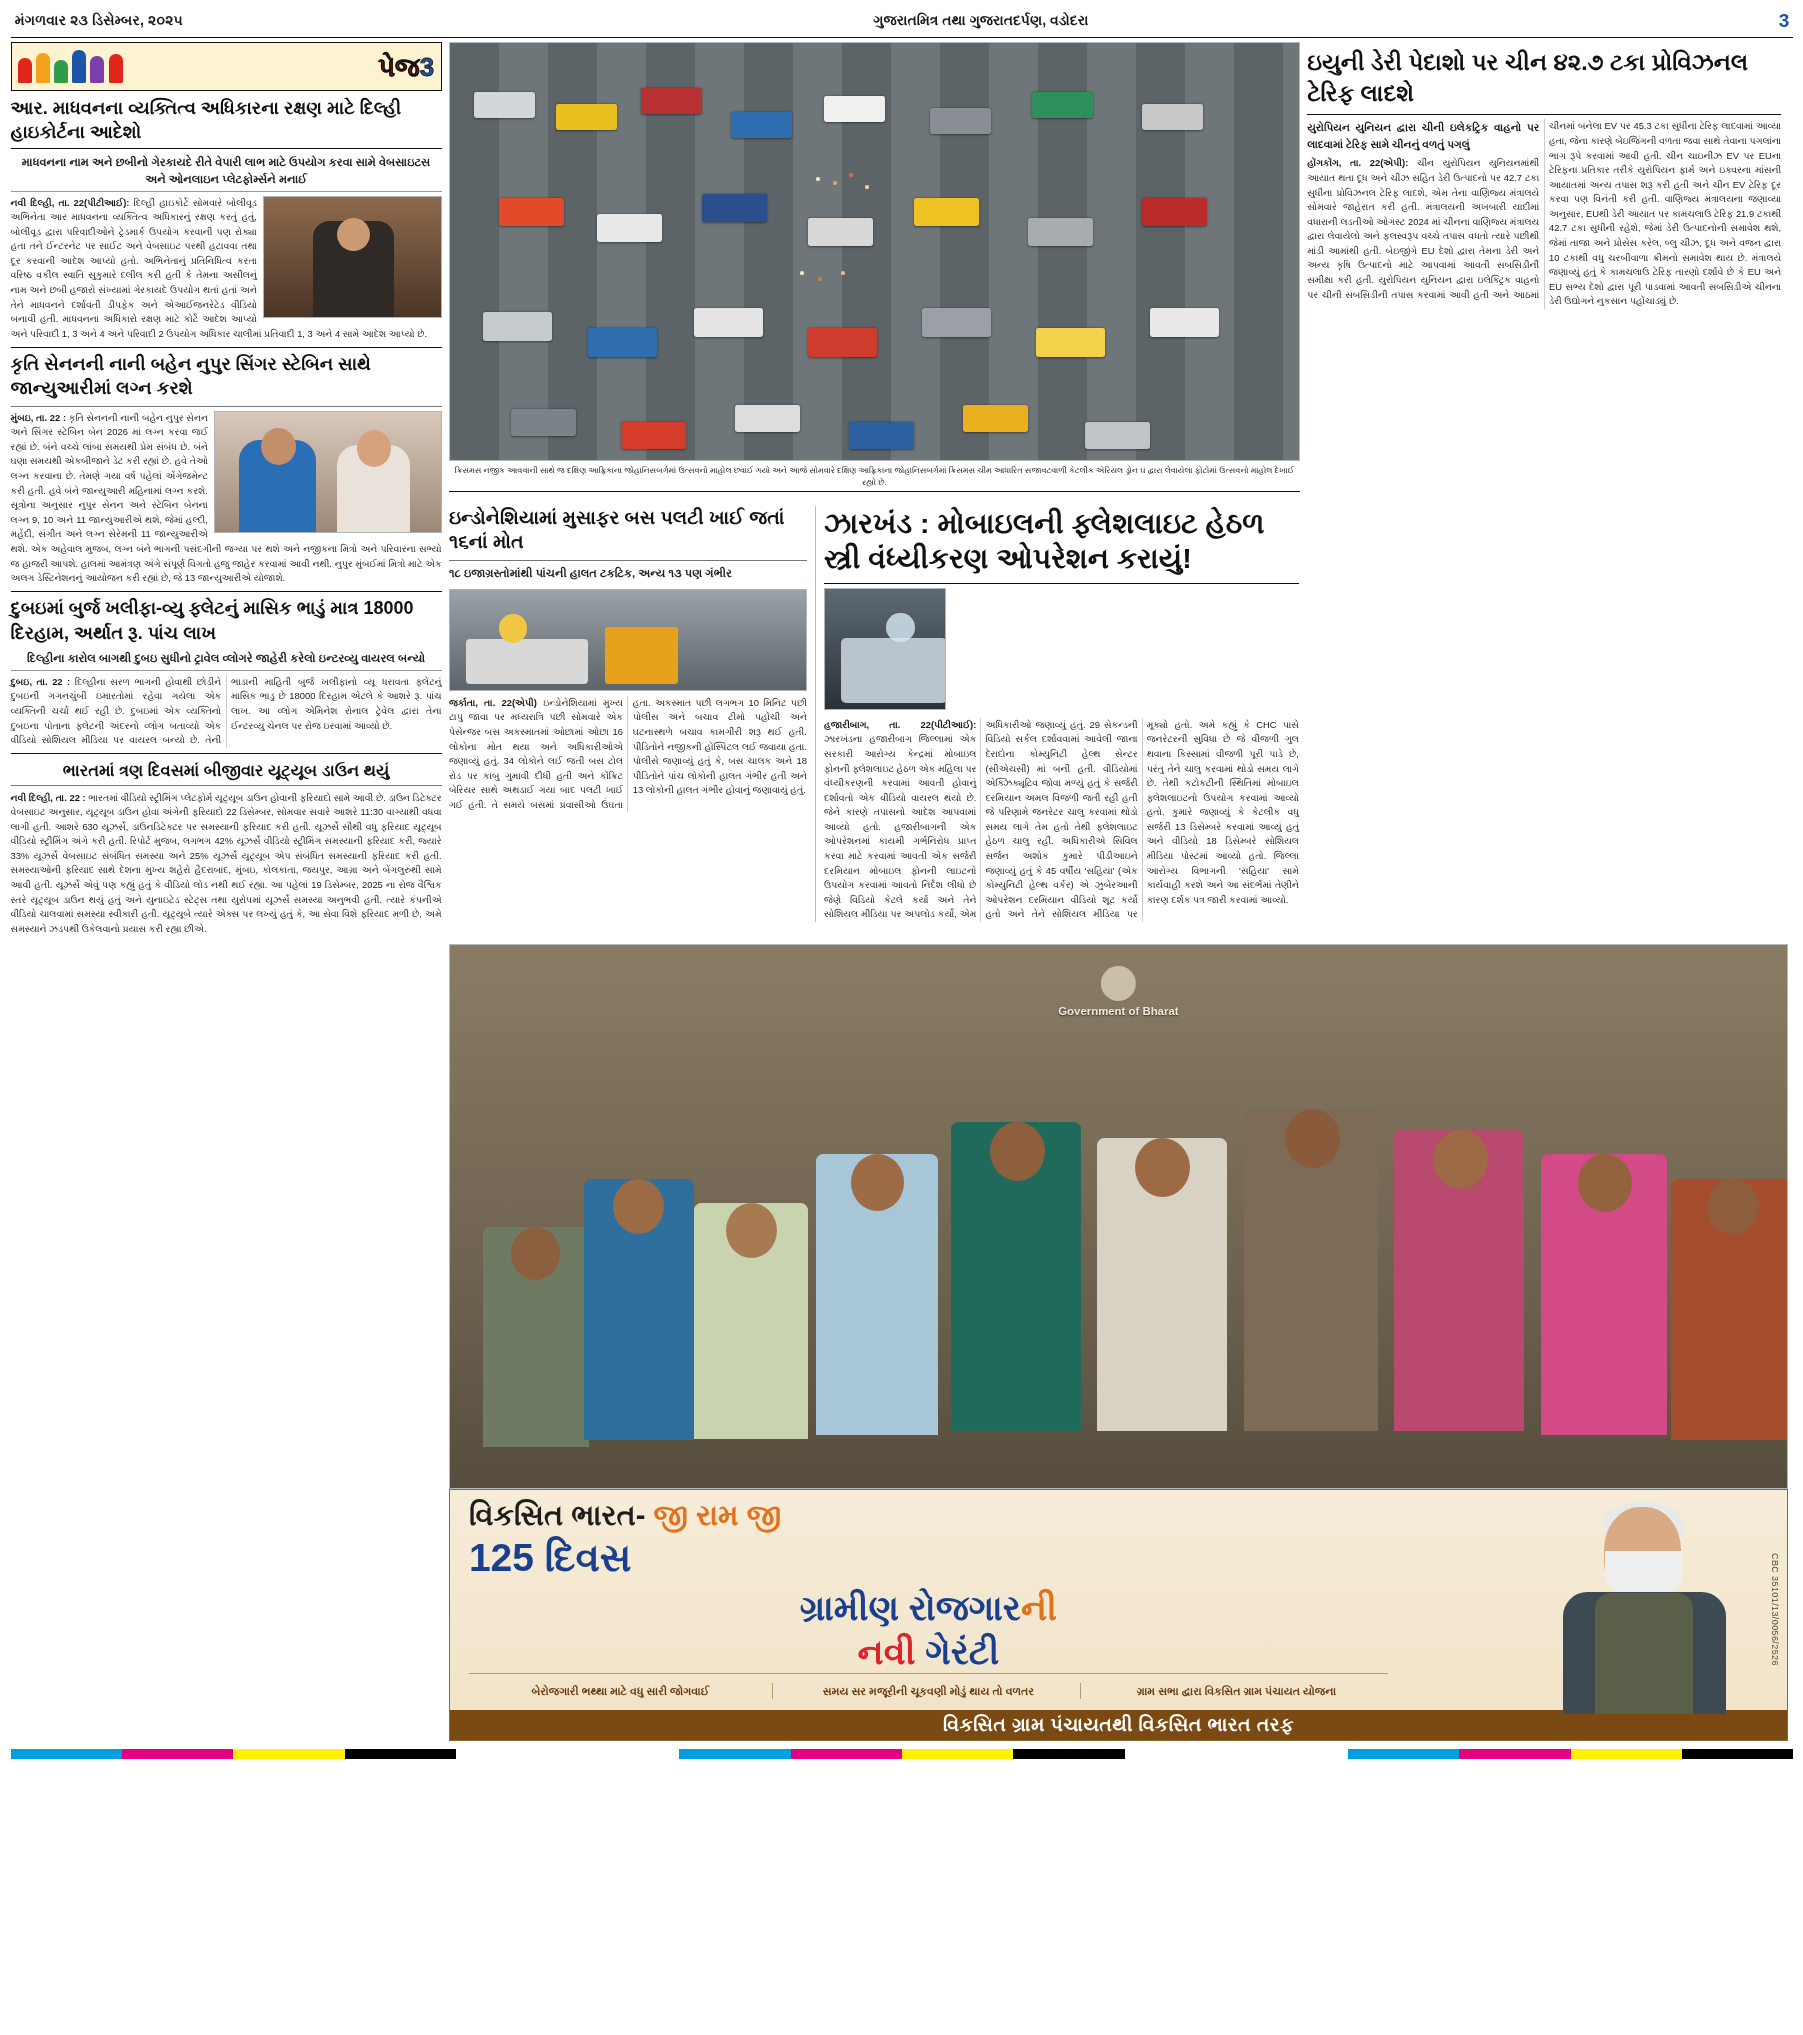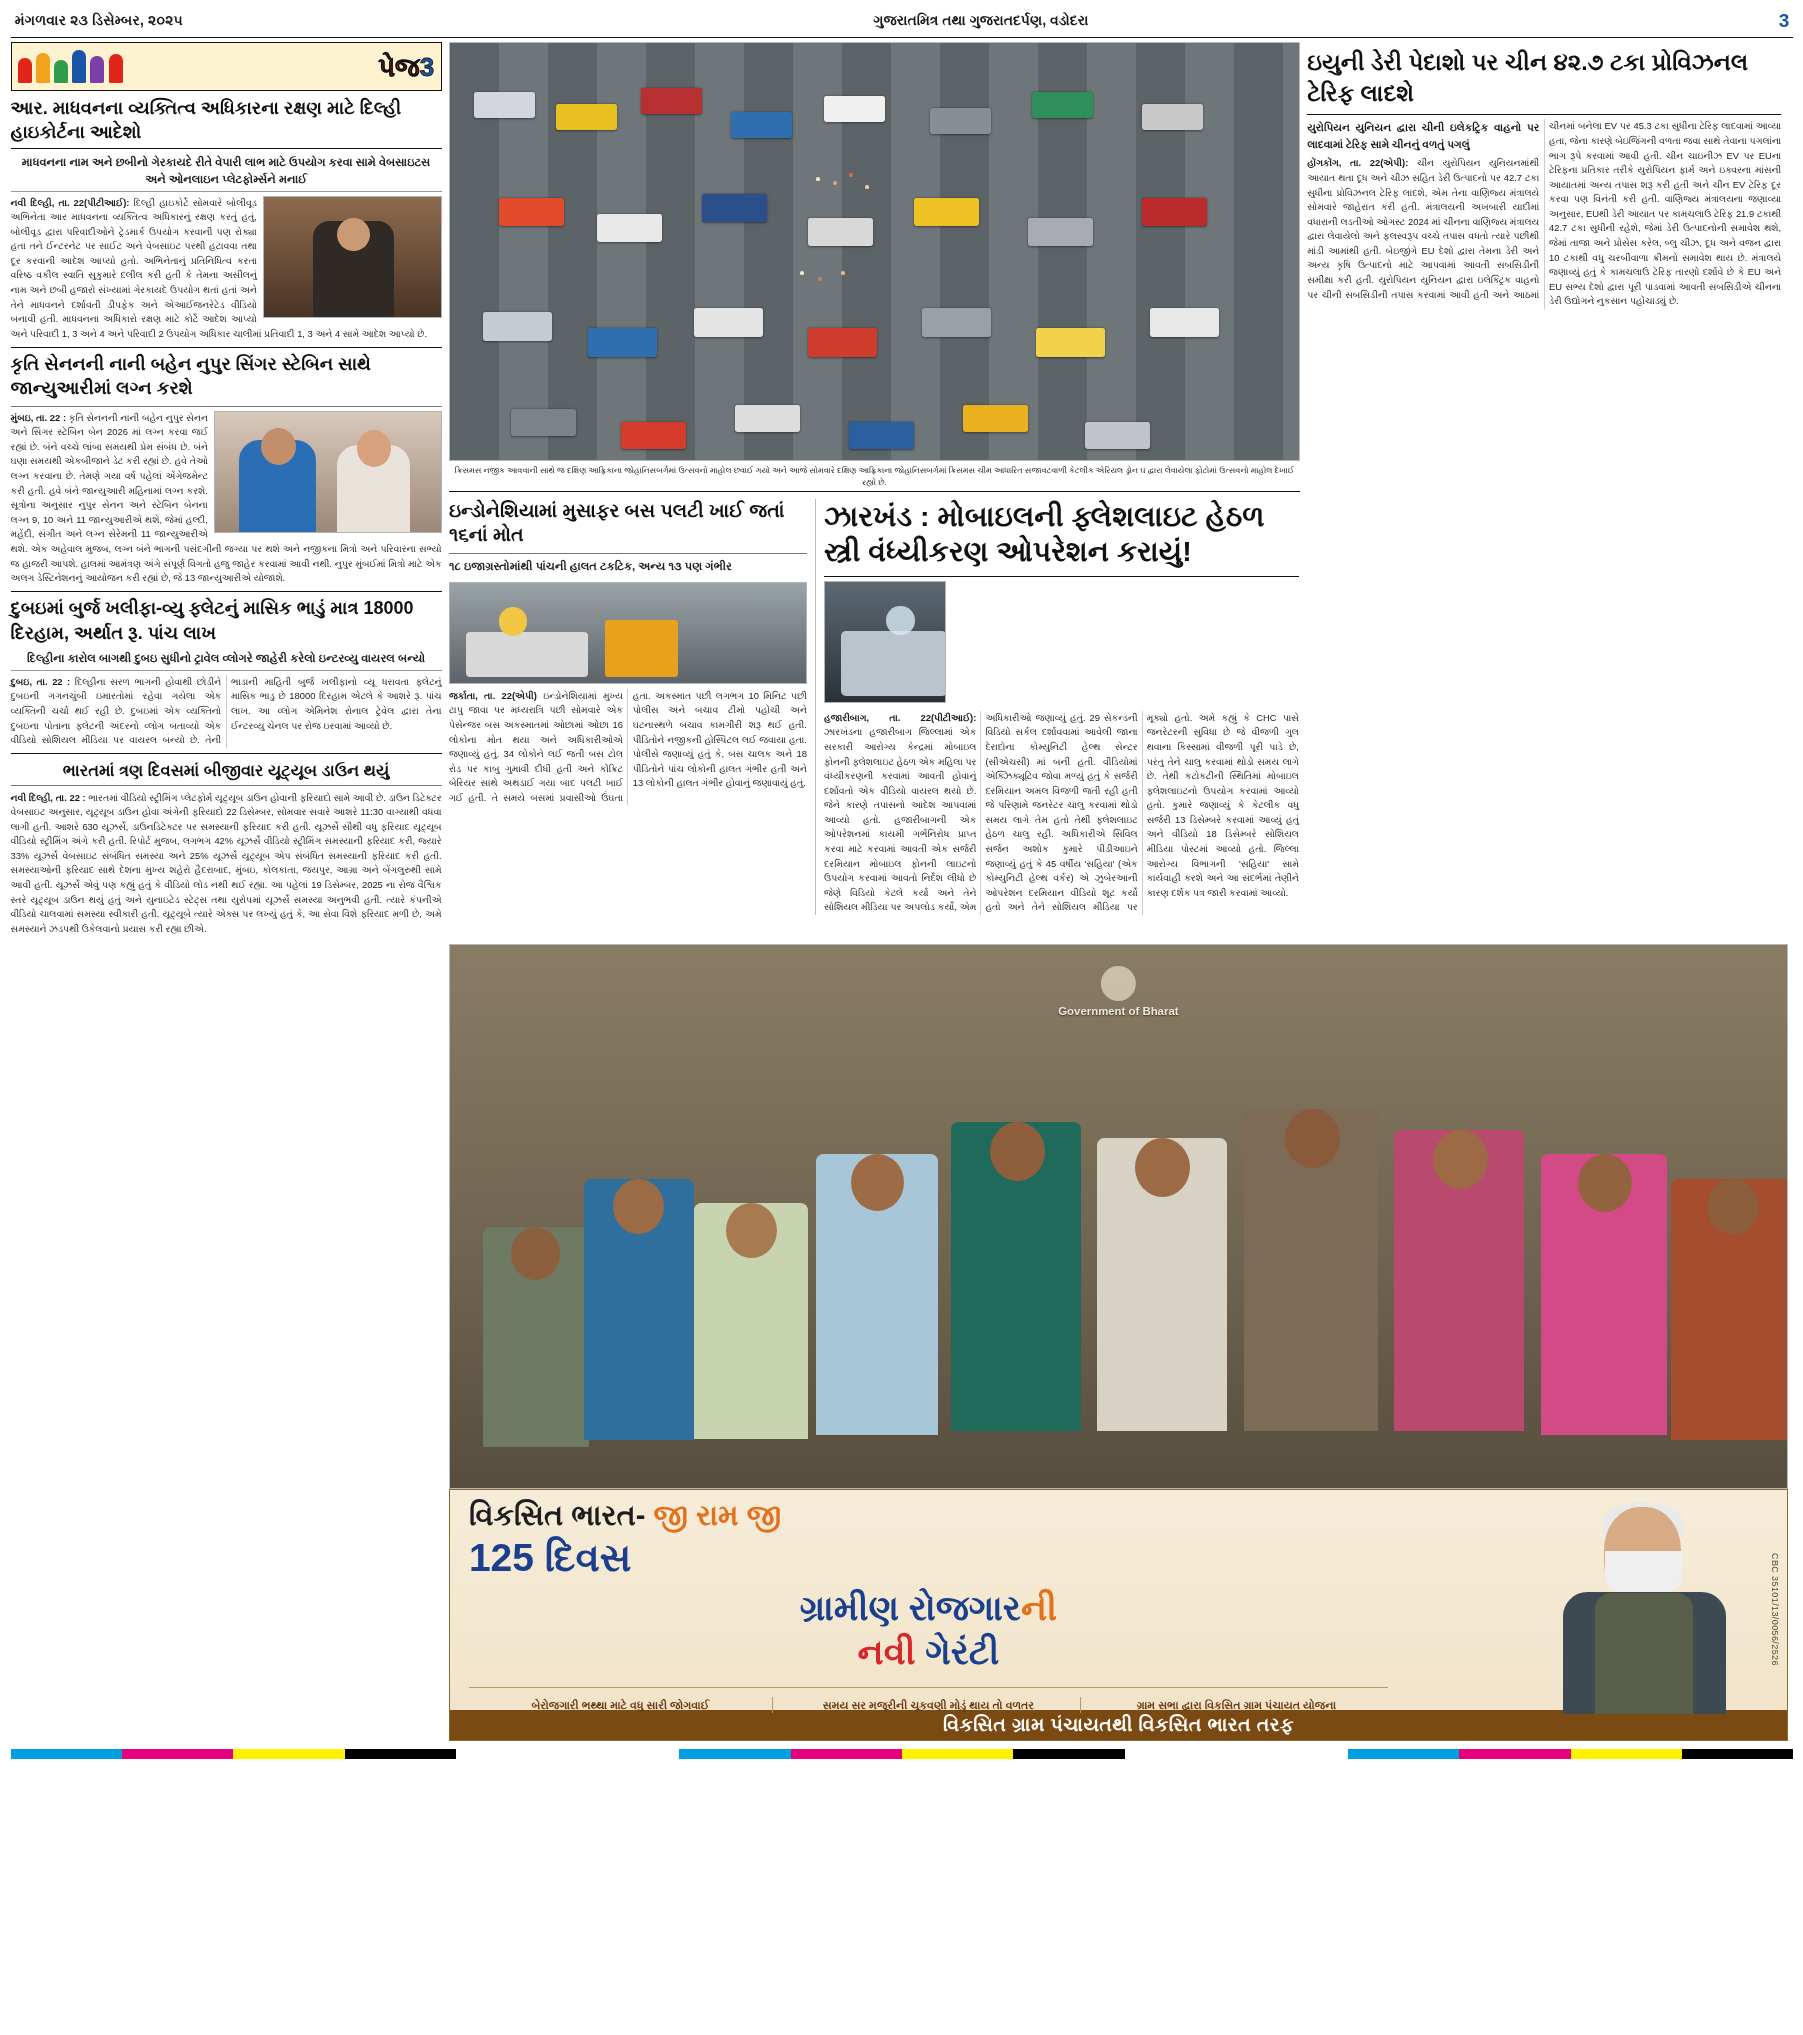--- a/index.html
+++ b/index.html
@@ -101,21 +101,21 @@
     position: relative;
     overflow: hidden;
     border: 0.4px solid #b3b9be;
   }
   .caption {
     font-size: 8.1px;
     line-height: 1.45;
     text-align: center;
     padding: 3.3px 1.6px 2.4px 1.6px;
     border-bottom: 0.8px solid #111;
-    margin-bottom: 7px;
+    margin-bottom: 14px;
   }
 
   
   .aerial { height: 419px; background:#6d7478; }
   .aerial .street {
     position:absolute; inset:0;
     background:
       repeating-linear-gradient(90deg, #5c6468 0 49px, #6e767a 49px 98px),
       #6a7276;
   }
@@ -154,21 +154,21 @@
   .ad-left { flex: 1 1 auto; padding: 9px 0 0 19px; }
   .ad-right { width: 399px; position:relative; }
   .ad-l1 { font-size: 29px; font-weight: bold; color:#1d1d1d; }
   .ad-l1 .orange { color:#e2711d; }
   .ad-l2 { font-size: 39px; font-weight: bold; color:#1a3f8f; margin-top: 2.4px; }
   .ad-l3 { font-size: 35px; font-weight: bold; color:#1a3f8f; margin-top: 7.3px; }
   .ad-l3 .ni { color:#e2711d; }
   .ad-l4 { font-size: 35px; font-weight: bold; color:#1a3f8f; margin-top: 2.4px; text-align:center; }
   .ad-l4 .red { color:#d8262c; }
   .ad-points {
-    display:flex; gap:4px; margin-top: 14px; border-top:0.8px solid #b79a63; padding-top: 9px;
+    display:flex; gap:4px; border-top:0.8px solid #b79a63; padding-top: 9px;
   }
   .ad-pt { flex:1; padding: 0 10.6px; font-size:11px; line-height:1.5; color:#6a3b12; font-weight:bold; text-align:center; border-right:0.8px solid #b79a63;}
   .ad-pt:last-child { border-right:none; }
   .ad-strip {
     height: 30px; background:#7a4a12; color:#fff; display:flex; align-items:center; justify-content:center;
     font-size:19px; font-weight:bold; letter-spacing:0.4px;
   }
   .modi { position:absolute; right:49px; bottom:0; width:191px; height:220px; }
   .modi .m-head { position:absolute; left:57px; top:16.3px; width:77px;height:94px;border-radius:46% 46% 42% 42%; background:#d9ab84; }
   .modi .m-hair { position:absolute; left:56px; top:11.4px; width:80px; height:39px; border-radius:50% 50% 20% 20%; background:#e9e9e9;}

